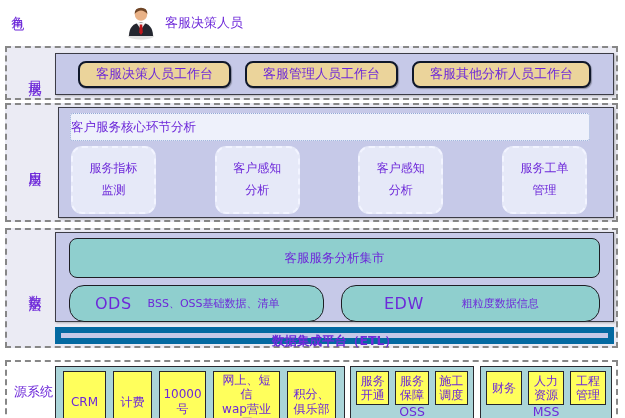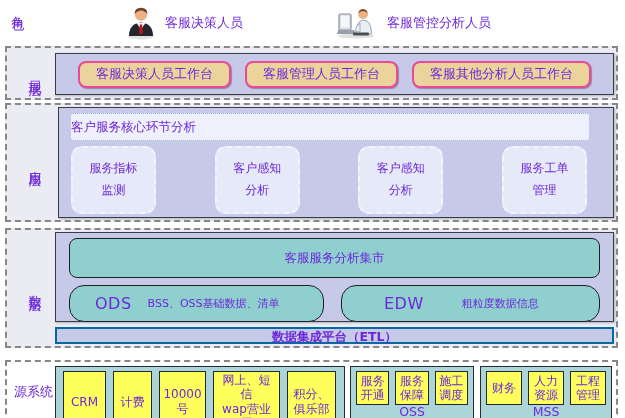--- a/index.html
+++ b/index.html
@@ -30,21 +30,21 @@
   .inner{
     position:absolute;box-sizing:border-box;background:#c6c9e8;
     border:1px solid #3c3c46;box-shadow:1px 1px 2px rgba(0,0,0,.25);
   }
   .pre{white-space:pre-line;}
   
   #sec-presentation{top:46px;height:54px;}
   .pres-inner{left:48px;top:5px;width:559px;height:42px;
     display:flex;align-items:center;justify-content:space-between;padding:0 22px;}
   .tan-box{
-    background:#ebd49b;border:2px solid #ec4899;border-radius:8px;
+    background:#ebd49b;border:2px solid #0f172a;border-radius:8px;
     height:27px;box-sizing:border-box;display:flex;align-items:center;
     padding:0 16px;font-size:13px;box-shadow:1px 1px 1px rgba(0,0,0,.3);
   }
   
   #sec-application{top:103px;height:119px;}
   .app-inner{left:51px;top:2px;width:556px;height:111px;}
   .app-header{
     margin:5px 23px 0 11px;height:26px;line-height:26px;text-align:left;
     background:#eef1fb;border:1px dotted #93a9d6;border-radius:3px;font-size:12.5px;
   }
@@ -64,21 +64,21 @@
     justify-content:center;font-size:12.5px;
   }
   .store-row{display:flex;gap:17px;margin-top:7px;padding:0 13px;}
   .store-box{height:37px;display:flex;align-items:center;border-radius:15px;}
   .ods-box{width:255px;padding-left:25px;gap:16px;}
   .edw-box{flex:1;padding-left:42px;gap:38px;}
   .store-name{font-size:16px;letter-spacing:.5px;}
   .store-desc{font-size:11px;}
   .etl-bar{
     position:absolute;left:48px;top:97px;width:559px;height:17px;box-sizing:border-box;
-    background:#c6c9e8;border:2px solid #0369a1;text-align:center;line-height:15px;
+    background:#c6c9e8;border:6px solid #0369a1;text-align:center;line-height:15px;
     font-size:12.5px;font-weight:600;
   }
   
   #sec-source{top:360px;height:64px;background:#fff;}
   .hlabel{position:absolute;left:7px;top:50%;transform:translateY(-50%);font-size:13px;}
   .group{
     position:absolute;top:4px;height:53px;box-sizing:border-box;
     background:#abd5d9;border:1px solid #2a2a30;display:flex;flex-direction:column;
   }
   .group-bss{left:48px;width:290px;}
@@ -107,34 +107,20 @@
       <ellipse cx="15" cy="30" rx="13" ry="3.4" fill="#c9c9c9" opacity="0.55"></ellipse>
       <path d="M3 30 Q3 17.5 15 16.5 Q27 17.5 27 30 Z" fill="#24262f"></path>
       <polygon points="10.5,17 19.5,17 15,23.5" fill="#f4f4f4"></polygon>
       <polygon points="13.8,18.5 16.2,18.5 16.8,26.5 15,29 13.2,26.5" fill="#c0151a"></polygon>
       <circle cx="15" cy="8.5" r="6.2" fill="#e9b287"></circle>
       <path d="M8.6 8 Q8.6 1.8 15 1.8 Q21.4 1.8 21.4 8 Q18.4 4.4 15 4.4 Q11.6 4.4 8.6 8 Z" fill="#6f4526"></path>
     </svg>
     <span class="role-name">客服决策人员</span>
   </div>
 
-  <div class="role role-2">
-    <svg width="42" height="32" viewBox="0 0 42 32">
-      <ellipse cx="20" cy="29" rx="18" ry="2.6" fill="#c9c9c9" opacity="0.55"></ellipse>
-      <rect x="3" y="7" width="12" height="16" rx="1.5" fill="#dfe4ea" stroke="#8b8f98" stroke-width="1.2"></rect>
-      <rect x="5" y="9" width="8" height="11" fill="#f3f6fa"></rect>
-      <path d="M2 23 L18 23 L20 27 L1 27 Z" fill="#9aa0ab"></path>
-      <circle cx="27" cy="7" r="5" fill="#e9b287"></circle>
-      <path d="M22.6 6 Q23 2.2 27 2.2 Q31 2.2 31.4 6 Q29 4 27 4 Q25 4 22.6 6 Z" fill="#6f4526"></path>
-      <path d="M20 27 Q20 13.5 27.5 13 Q35.5 13.5 35.5 27 Z" fill="#e9edf4" stroke="#9aa3b5" stroke-width="1"></path>
-      <path d="M24 16 Q20 19 19 24 L24 25 Z" fill="#e9edf4" stroke="#9aa3b5" stroke-width="0.8"></path>
-      <rect x="17" y="25.5" width="16" height="3" rx="1" fill="#4a4d55"></rect>
-    </svg>
-    <span class="role-name">客服管控分析人员</span>
-  </div>
 
   <div class="section" id="sec-presentation">
     <div class="vlabel">展现层</div>
     <div class="inner pres-inner">
       <div class="tan-box">客服决策人员工作台</div>
       <div class="tan-box">客服管理人员工作台</div>
       <div class="tan-box">客服其他分析人员工作台</div>
     </div>
   </div>
 

